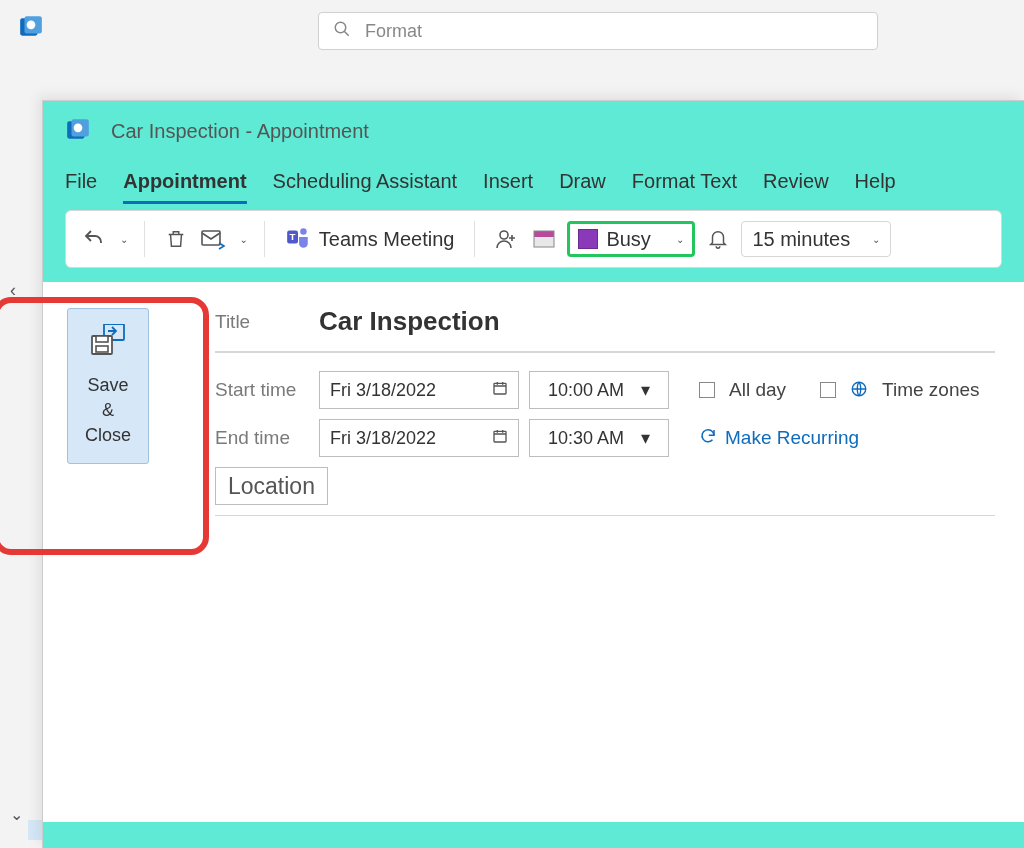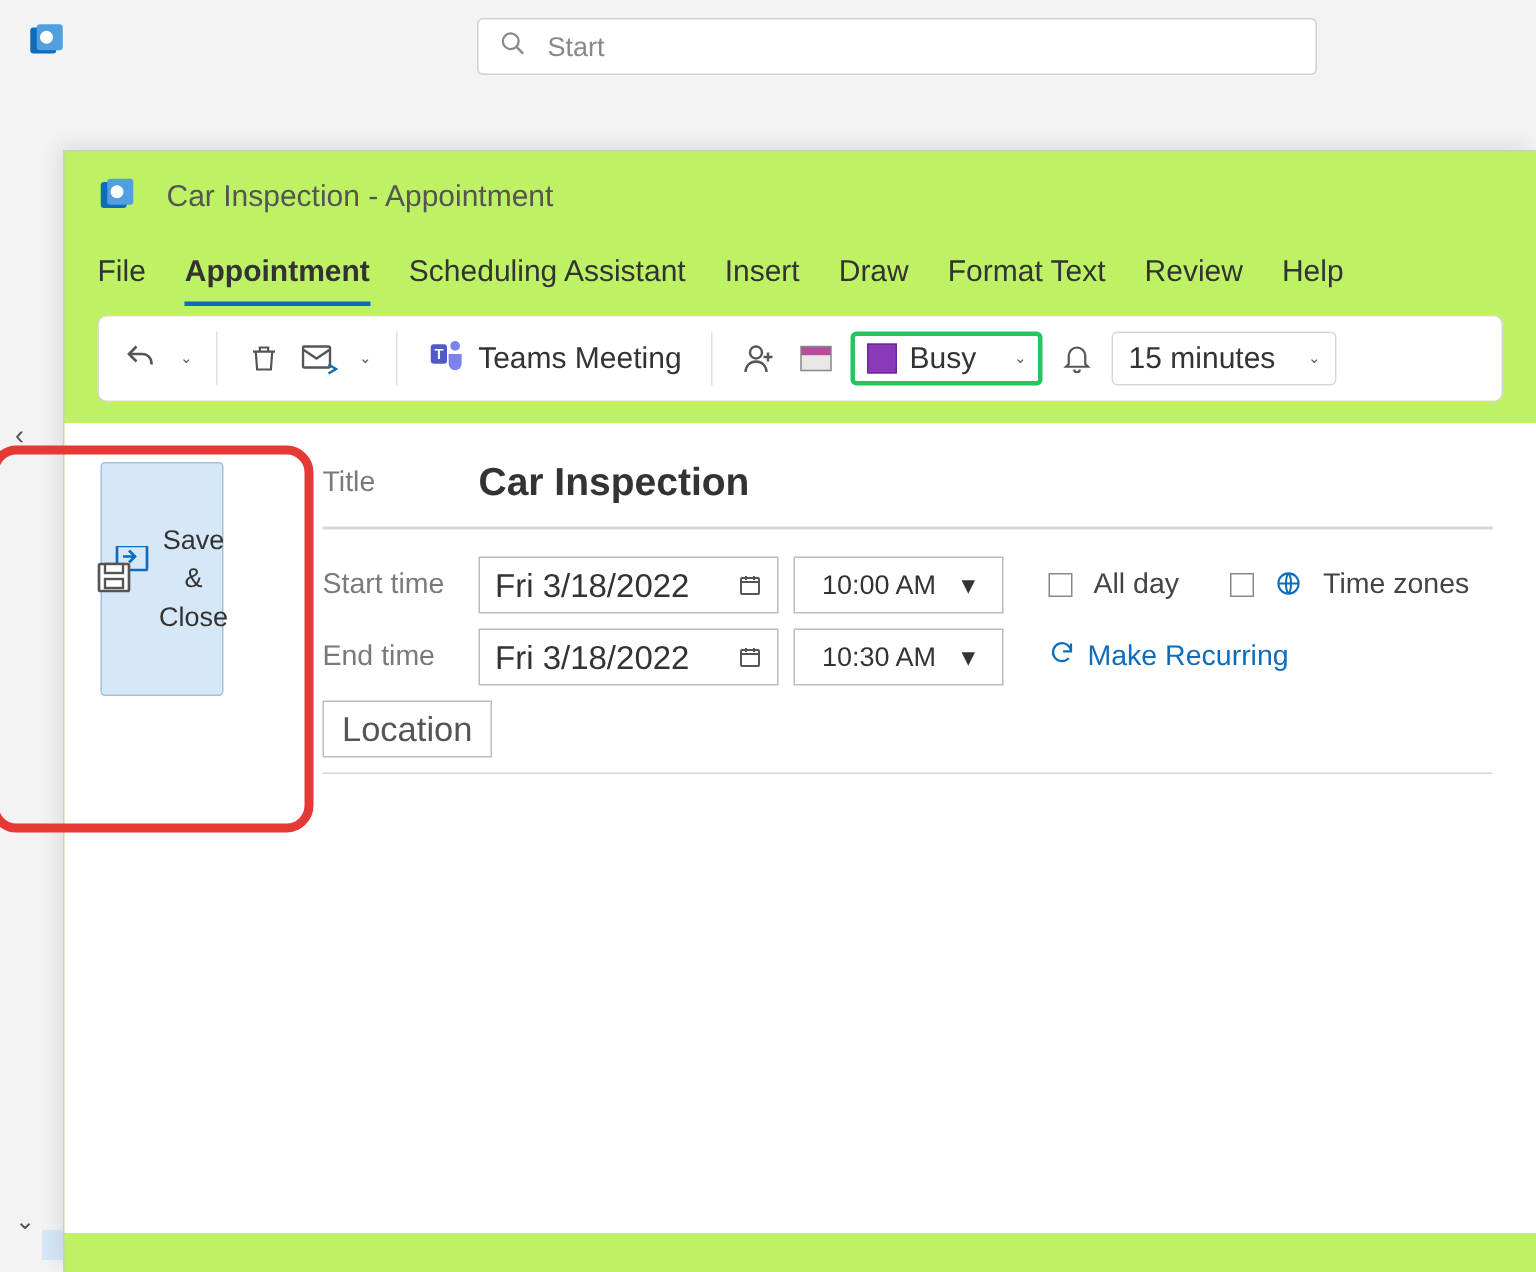--- a/index.html
+++ b/index.html
@@ -4,46 +4,46 @@
   <style>
     * { box-sizing: border-box; margin: 0; padding: 0; font-family: "Segoe UI", Arial, sans-serif; }
     body { width: 1024px; height: 848px; background: #f3f3f3; position: relative; overflow: hidden; font-size: 14px; color: #333; }
     .bg-icon { position: absolute; top: 14px; left: 18px; }
     .bg-search { position: absolute; top: 12px; left: 318px; width: 560px; height: 38px; background: #fff; border: 1px solid #d0d0d0; border-radius: 4px; display: flex; align-items: center; padding: 0 14px; gap: 14px; color: #888; font-size: 18px; }
     .nav-left { position: absolute; top: 280px; left: 10px; font-size: 18px; color: #555; }
     .nav-bottom { position: absolute; bottom: 24px; left: 10px; font-size: 16px; color: #555; }
     .ribbon-bg { position: absolute; top: 820px; left: 28px; width: 110px; height: 20px; background: #d6e8f8; }
 
     
-    .window { position: absolute; top: 100px; left: 42px; right: 0; bottom: 0; background: #bef264; border-top: 1px solid #ccc; border-left: 1px solid #ccc; box-shadow: -4px -4px 12px rgba(0,0,0,0.08); }
+    .window { position: absolute; top: 100px; left: 42px; right: 0; bottom: 0; background: #5eead4; border-top: 1px solid #ccc; border-left: 1px solid #ccc; box-shadow: -4px -4px 12px rgba(0,0,0,0.08); }
     .win-titlebar { display: flex; align-items: center; gap: 20px; padding: 16px 22px 4px; }
     .win-title { font-size: 20px; color: #555; }
     .win-tabs { display: flex; gap: 26px; padding: 20px 22px 0; font-size: 20px; }
     .win-tab { padding-bottom: 8px; cursor: default; color: #333; }
     .win-tab.active { font-weight: 600; border-bottom: 3px solid #0f6cbd; }
 
     .ribbon { margin: 6px 22px 0; background: #fff; border: 1px solid #d7d7d7; border-radius: 6px; height: 58px; display: flex; align-items: center; padding: 0 12px; gap: 8px; }
     .ribbon-sep { width: 1px; height: 36px; background: #e0e0e0; margin: 0 8px; }
     .ribbon-btn { display: flex; align-items: center; gap: 8px; padding: 4px 4px; cursor: default; font-size: 20px; }
     .ribbon-iconbtn { display: flex; align-items: center; justify-content: center; width: 30px; height: 30px; }
     .dropdown-arrow { font-size: 10px; color: #555; margin-left: 2px; }
     .busy-select { display: flex; align-items: center; gap: 8px; border: 3px solid #22c55e; border-radius: 4px; padding: 4px 8px; height: 36px; min-width: 128px; font-size: 20px; }
     .busy-square { width: 20px; height: 20px; background: #8a3ab9; border: 1px solid #6b2a91; }
     .reminder-select { display: flex; align-items: center; gap: 10px; border: 1px solid #d7d7d7; border-radius: 4px; padding: 4px 10px; height: 36px; min-width: 150px; font-size: 20px; justify-content: space-between; }
 
     .body-area { position: relative; background: #fff; margin: 14px 0 0 0; min-height: 540px; padding-top: 20px; }
-    .save-close-box { position: absolute; top: 26px; left: 24px; width: 82px; height: 156px; background: #d6e8f8; border: 1px solid #9fc2e0; border-radius: 3px; display: flex; align-items: center; justify-content: center; gap: 6px; padding: 26px 4px; font-size: 18px; color: #333; text-align: center; line-height: 1.4; }
+    .save-close-box { position: absolute; top: 26px; left: 24px; width: 82px; height: 156px; background: #d6e8f8; border: 1px solid #9fc2e0; border-radius: 3px; display: flex; flex-direction: column; align-items: center; justify-content: center; gap: 6px; padding: 26px 4px; font-size: 18px; color: #333; text-align: center; line-height: 1.4; }
     .save-close-box .sc-icon { margin-bottom: 4px; }
 
     .fields { margin-left: 172px; }
     .label-col { width: 94px; color: #7a7a7a; font-size: 19px; }
     .row { display: flex; align-items: center; gap: 10px; margin-bottom: 10px; }
     .title-input { font-size: 26px; font-weight: 600; border: none; outline: none; width: 700px; color: #333; padding: 4px 0; }
     .title-underline { border-bottom: 2px solid #d7d7d7; width: 780px; margin-top: 2px; margin-bottom: 18px; }
-    .date-input { display: flex; align-items: flex-start; gap: 8px; border: 1px solid #bdbdbd; padding: 6px 10px; background: #fff; width: 200px; height: 38px; font-size: 22px; justify-content: space-between; }
+    .date-input { display: flex; align-items: center; gap: 8px; border: 1px solid #bdbdbd; padding: 6px 10px; background: #fff; width: 200px; height: 38px; font-size: 18px; justify-content: space-between; }
     .time-input { display: flex; align-items: center; justify-content: space-between; gap: 8px; border: 1px solid #bdbdbd; padding: 6px 18px; background: #fff; width: 140px; height: 38px; font-size: 18px; }
     .checkbox { width: 16px; height: 16px; border: 1px solid #888; display: inline-block; }
     .cb-label { font-size: 19px; color: #444; margin-left: 4px; }
     .make-recurring { display: flex; align-items: center; gap: 8px; color: #0f6cbd; font-size: 19px; }
     .location-btn { border: 1px solid #bdbdbd; padding: 6px 12px; background: #fff; font-size: 23px; color: #555; height: 38px; display: flex; align-items: center; }
     .loc-underline { border-bottom: 1px solid #d7d7d7; width: 780px; margin-top: 6px; }
 
     
     .highlight { position: absolute; top: 196px; left: -50px; width: 216px; height: 258px; border: 6px solid #e53935; border-radius: 18px; pointer-events: none; }
   </style>
@@ -57,21 +57,21 @@
       <circle cx="12" cy="10" r="4" fill="#fff"></circle>
     </svg>
 </div>
 <div class="bg-search">
   <span>
     <svg width="18" height="18" viewBox="0 0 24 24" fill="none" stroke="#888" stroke-width="2">
         <circle cx="10" cy="10" r="7"></circle>
         <line x1="15" y1="15" x2="21" y2="21"></line>
       </svg>
   </span>
-  <span>Start</span>
+  <span>Format</span>
 </div>
 <div class="nav-left">‹</div>
 <div class="nav-bottom">⌄</div>
 <div class="ribbon-bg"></div>
 
 <div class="window">
   <div class="win-titlebar">
     <span>
       <svg width="26" height="26" viewBox="0 0 24 24">
           <rect x="2" y="4" width="16" height="16" rx="2" fill="#0f6cbd"></rect>

